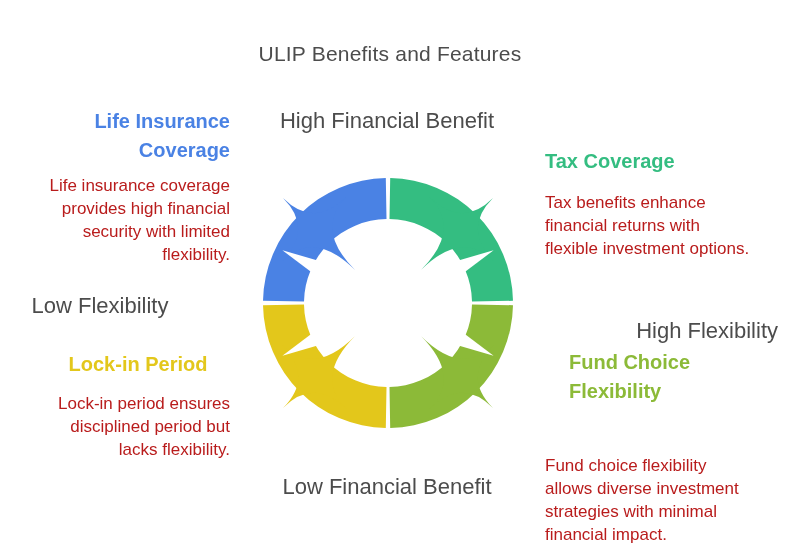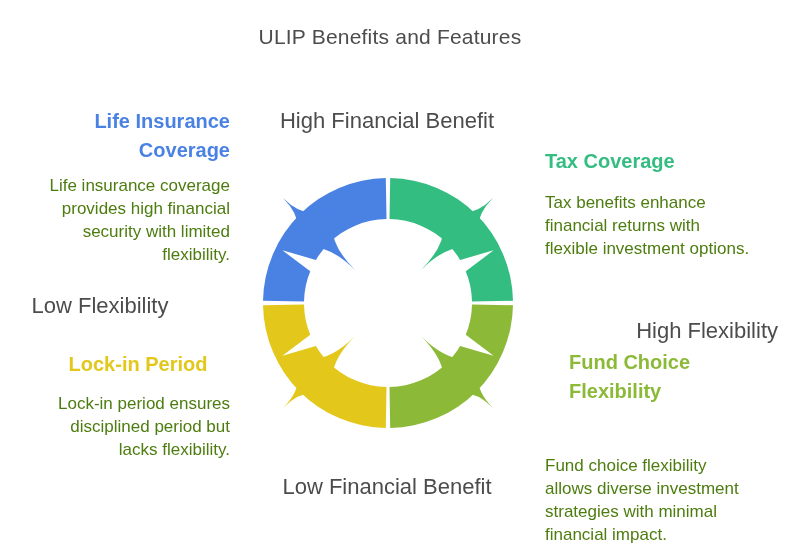--- a/index.html
+++ b/index.html
@@ -1,26 +1,26 @@
 <!DOCTYPE html>
 <html><head>
 <meta charset="utf-8">
 <style>
   html,body{margin:0;padding:0;background:#ffffff;}
   body{width:795px;height:555px;position:relative;overflow:hidden;
        font-family:"Liberation Sans", sans-serif;}
   .abs{position:absolute;}
-  .title{left:0;top:25px;width:780px;text-align:center;font-size:21px;color:#4c4c4c;letter-spacing:.2px;}
+  .title{left:0;top:42px;width:780px;text-align:center;font-size:21px;color:#4c4c4c;letter-spacing:.2px;}
   .axis{font-size:22px;color:#4c4c4c;}
   .axis.top{left:262px;top:108px;width:250px;text-align:center;}
   .axis.bottom{left:262px;top:474px;width:250px;text-align:center;}
   .axis.left{left:20px;top:293px;width:160px;text-align:center;}
   .axis.right{left:618px;top:293px;width:160px;text-align:right;margin-top:25px;}
   .sec-title{font-size:20px;font-weight:bold;line-height:29px;}
-  .sec-body{font-size:17px;line-height:23px;color:#4d7c0f;}
+  .sec-body{font-size:17px;line-height:23px;color:#b91c1c;}
   .ra{text-align:right;}
   .c-blue{color:#4a82e4;}
   .c-green{color:#34bd81;}
   .c-yellow{color:#e3c71b;}
   .c-olive{color:#8cba38;margin-left:24px;}
   .li-title{left:30px;top:107px;width:200px;}
   .li-body{left:35px;top:174px;width:195px;}
   .tb-title{left:545px;top:147px;width:220px;}
   .tb-body{left:545px;top:191px;width:212px;}
   .lp-title{left:38px;top:350px;width:200px;text-align:center;}

